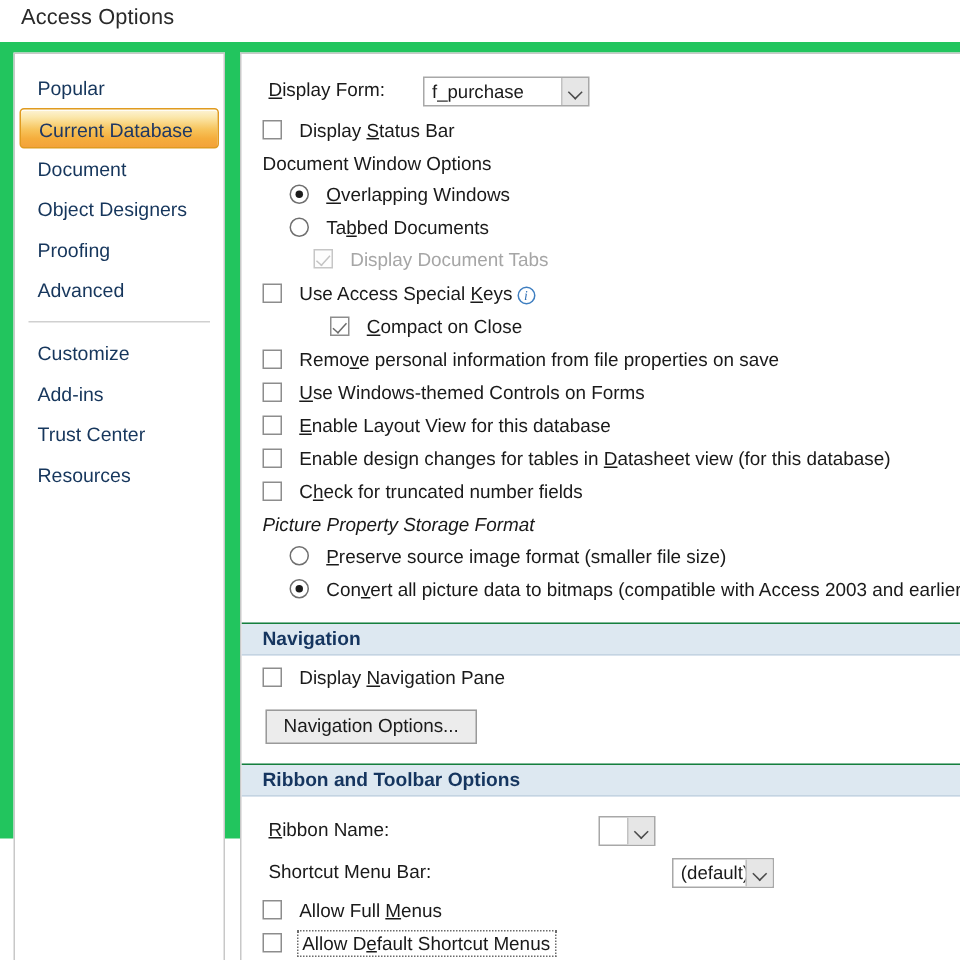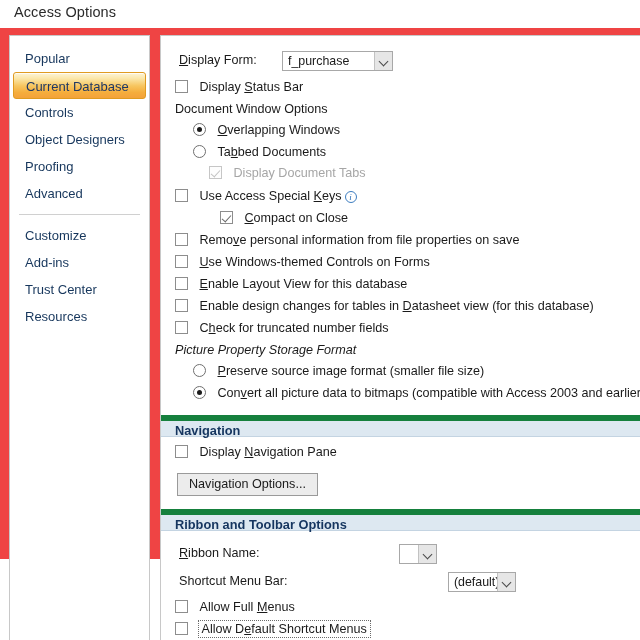--- a/index.html
+++ b/index.html
@@ -33,21 +33,21 @@
     color: #2a2a2a;
     letter-spacing: 0.1px;
     white-space: nowrap;
   }
 
   
   .dialog-body {
     position: absolute;
     left: 0; top: 28px;
     width: 640px; height: 531px;
-    background: #ef4444;
+    background: #22c55e;
   }
 
   
   .nav-panel {
     position: absolute;
     left: 9px; top: 7px;
     width: 141px;
     height: 610px;
     background: #ffffff;
     border: 1px solid #c8c8c8;
@@ -103,21 +103,21 @@
     color: #1a1a1a;
   }
 
   
   .section-head {
     position: absolute;
     left: 0;
     width: 480px;
     height: 22px;
     background: #dde8f1;
-    border-top: 6px solid #15803d;
+    border-top: 1px solid #15803d;
     border-bottom: 1px solid #c4d4e2;
     box-sizing: border-box;
   }
   .section-head .lbl {
     position: absolute;
     left: 14px; top: 2px;
     font-size: 12.8px;
     font-weight: bold;
     color: #15355f;
     white-space: nowrap;
@@ -256,21 +256,21 @@
   <div class="dialog-body">
 
     <div class="nav-panel">
       <div class="nav-item first">
         <span>Popular</span>
       </div>
       <div class="nav-item selected">
         <span>Current Database</span>
       </div>
       <div class="nav-item">
-        <span>Controls</span>
+        <span>Document</span>
       </div>
       <div class="nav-item">
         <span>Object Designers</span>
       </div>
       <div class="nav-item">
         <span>Proofing</span>
       </div>
       <div class="nav-item">
         <span>Advanced</span>
       </div>

